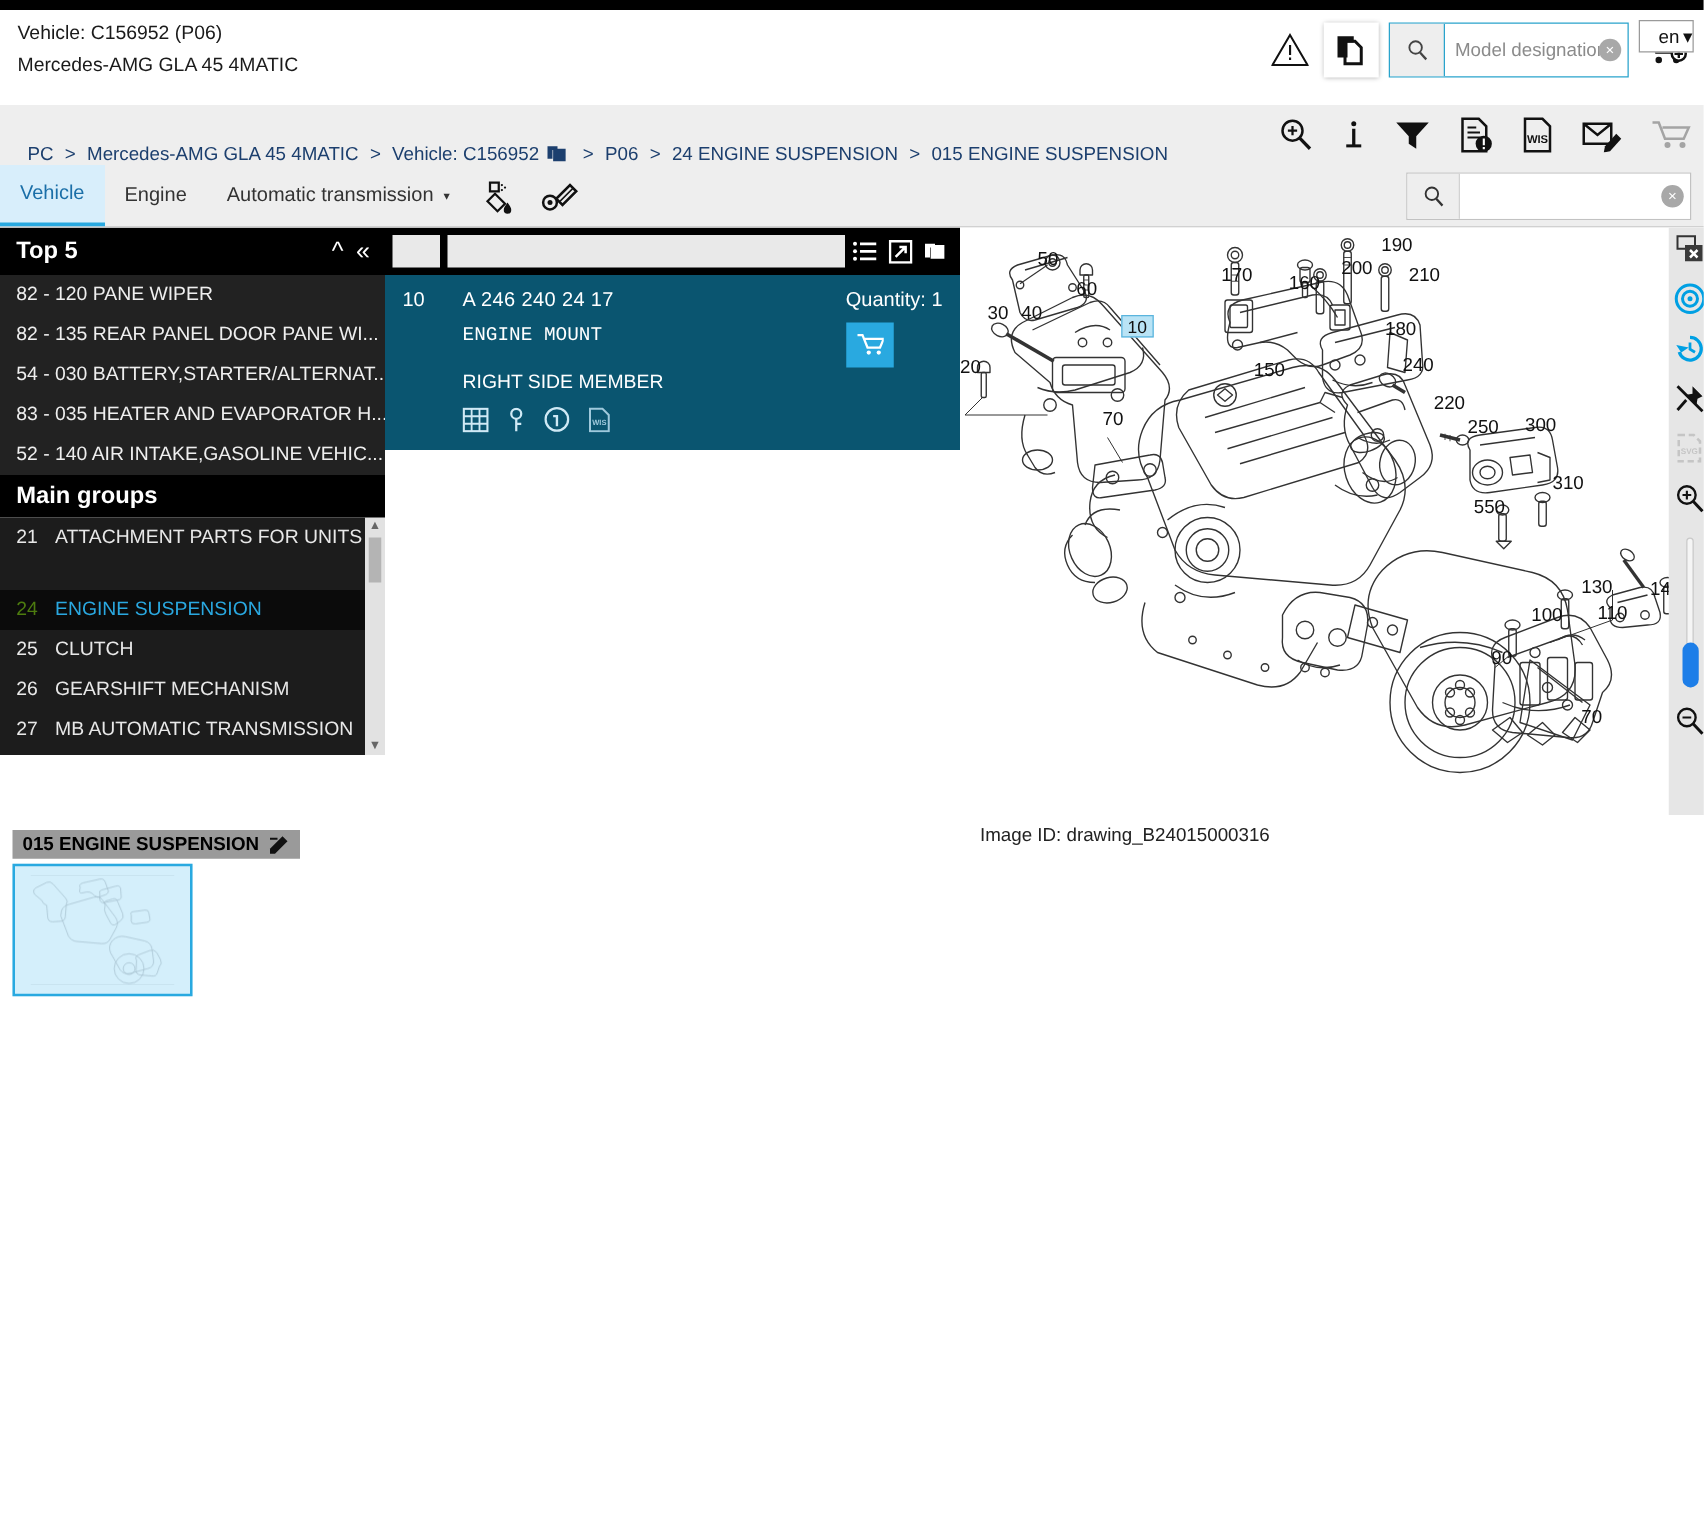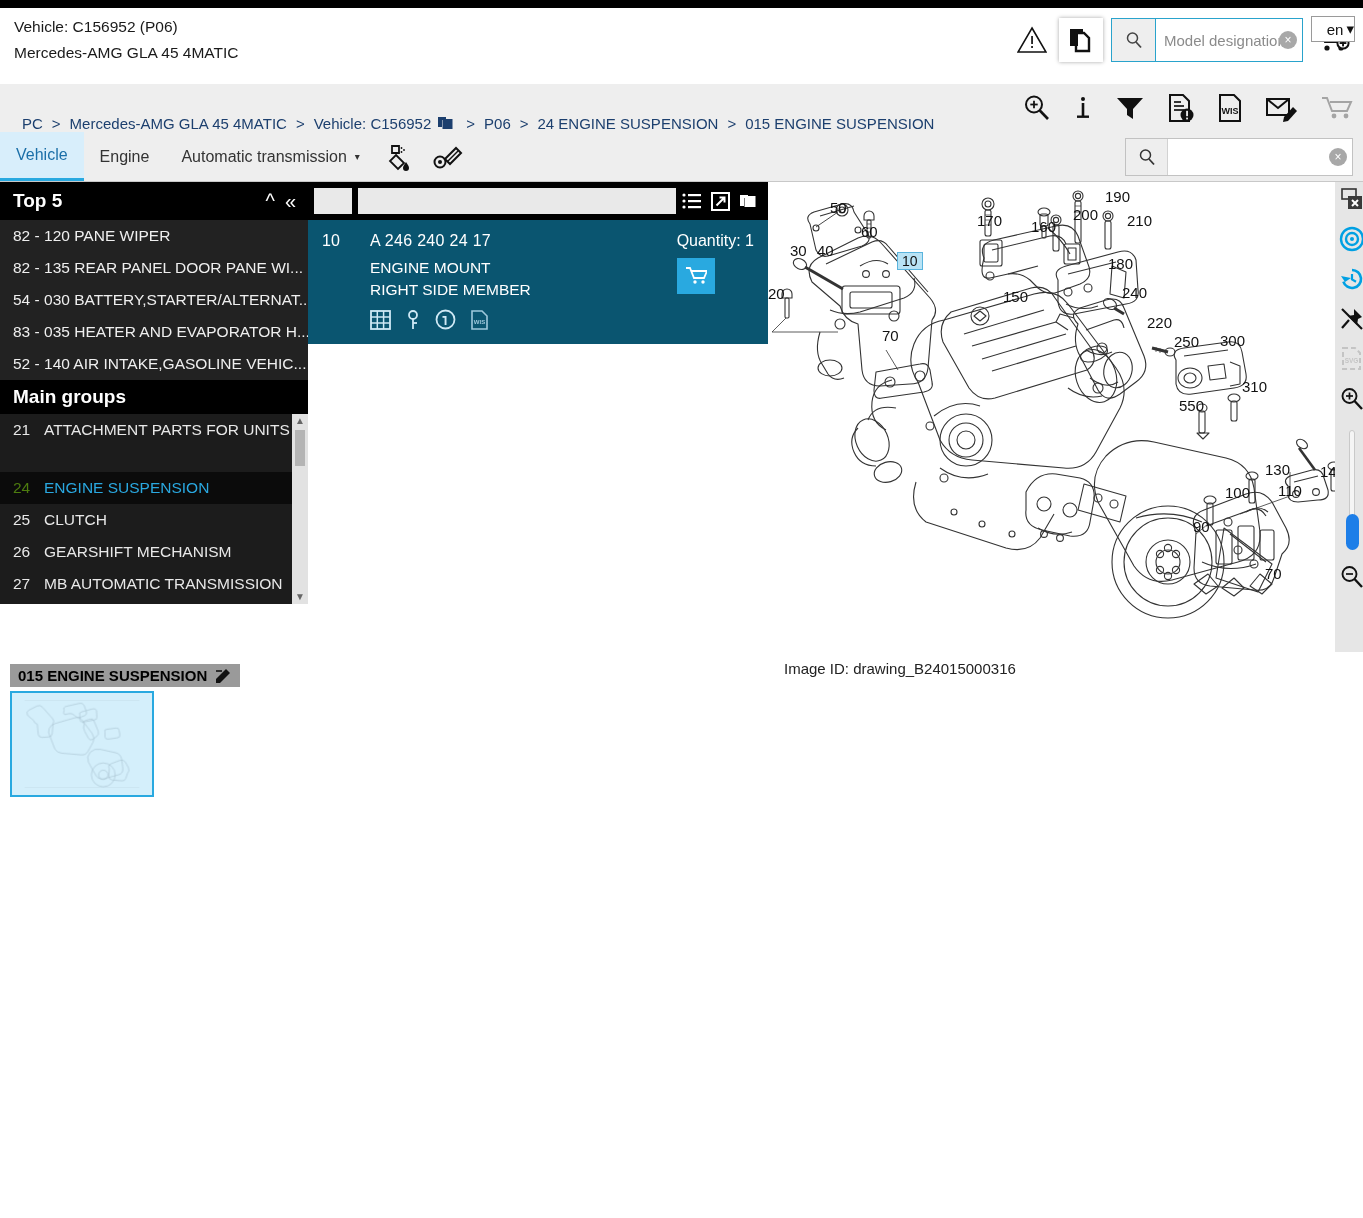--- a/index.html
+++ b/index.html
@@ -174,21 +174,21 @@
   .pt-icons span { cursor: pointer; display:flex; }
   .part-card {
     background: #0a5570; color: #ffffff;
     padding: 12px 14px 14px 14px; position: relative;
     min-height: 112px;
   }
   .part-grid { display: flex; }
   .part-pos { width: 48px; font-size: 16px; }
   .part-body { flex: 1; }
   .part-num { font-size: 16px; letter-spacing: .3px; margin-bottom: 9px; }
-  .part-desc { font-size: 15.5px; margin-bottom: 4px; }
+  .part-desc { font-size: 15.5px; margin-bottom: 20px; font-family: Liberation Mono, monospace; }
   .part-desc2 { font-size: 15.5px; margin-bottom: 10px; }
   .part-icons { display: flex; align-items: center; gap: 14px; }
   .part-icons span { cursor: pointer; display:flex; }
   .part-right { position: absolute; right: 14px; top: 12px; text-align: left; }
   .qty-txt { font-size: 16px; margin-bottom: 8px; }
   .cart-box {
     width: 38px; height: 36px; background: #29a9e0;
     display: flex; align-items: center; justify-content: center; cursor: pointer;
   }
 

